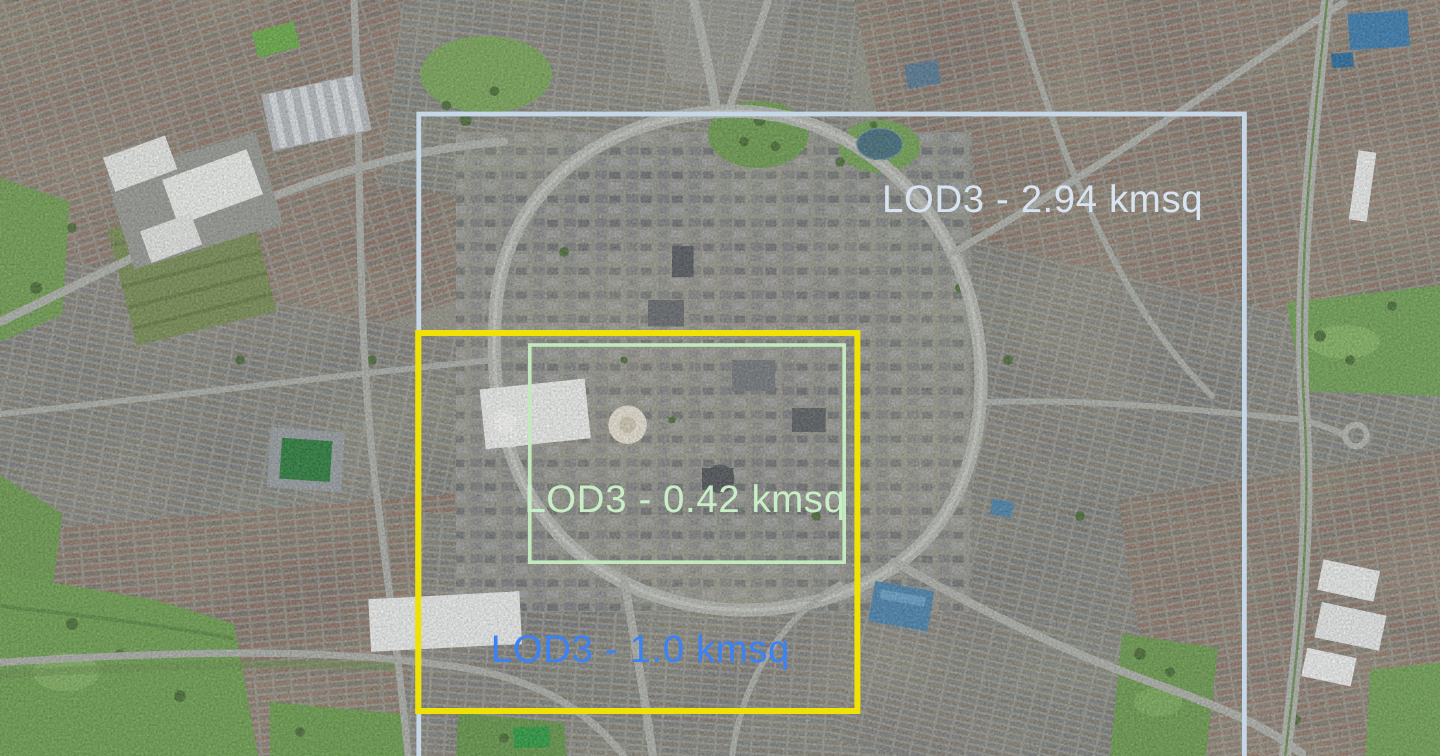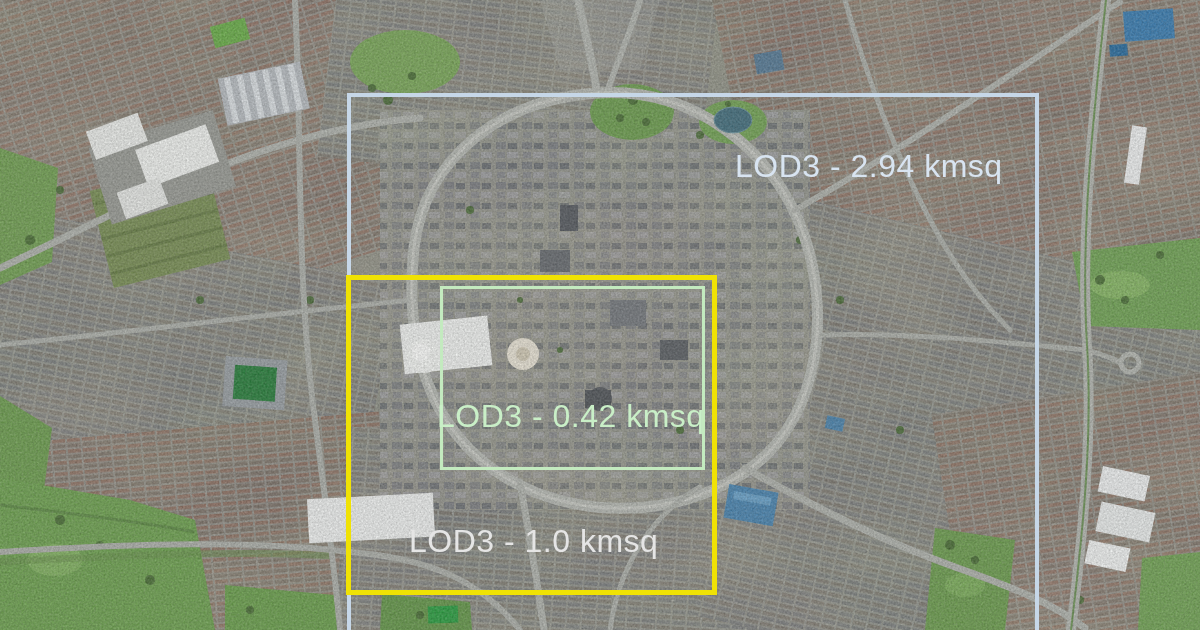--- a/index.html
+++ b/index.html
@@ -244,20 +244,20 @@
 
     <rect width="1200" height="630" filter="url(#f-grain-d)" opacity="0.45"></rect>
     <rect width="1200" height="630" filter="url(#f-grain-l)" opacity="0.35"></rect>
   </svg>
 
   <div class="overlay-box box-full" style="border-color:#c6d7e8">
     <span class="overlay-label label-full" style="color:#d8e4f1">LOD3 - 2.94 kmsq</span>
   </div>
 
   <div class="overlay-box box-km" style="border-color:#f0e204">
-    <span class="overlay-label label-km" style="color:#e5e5e5">LOD3 - 1.0 kmsq</span>
+    <span class="overlay-label label-km" style="color:#3b82f6">LOD3 - 1.0 kmsq</span>
   </div>
 
   <div class="overlay-box box-core" style="border-color:#c3eabf">
     <span class="overlay-label label-core" style="color:#c9efc7">LOD3 - 0.42 kmsq</span>
   </div>
 
 </div>
 
 </body></html>

